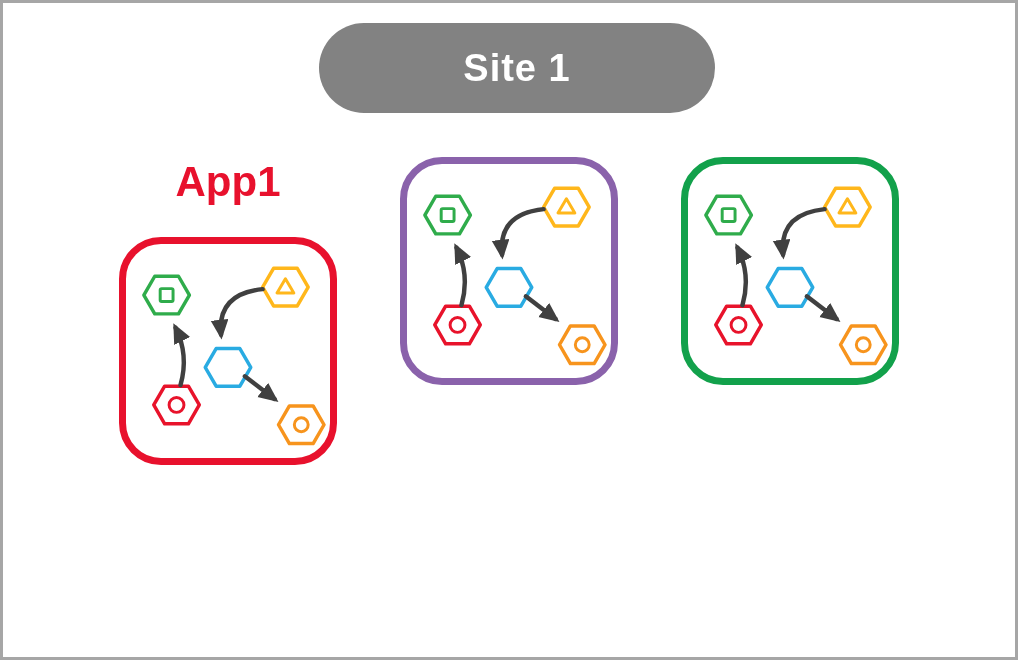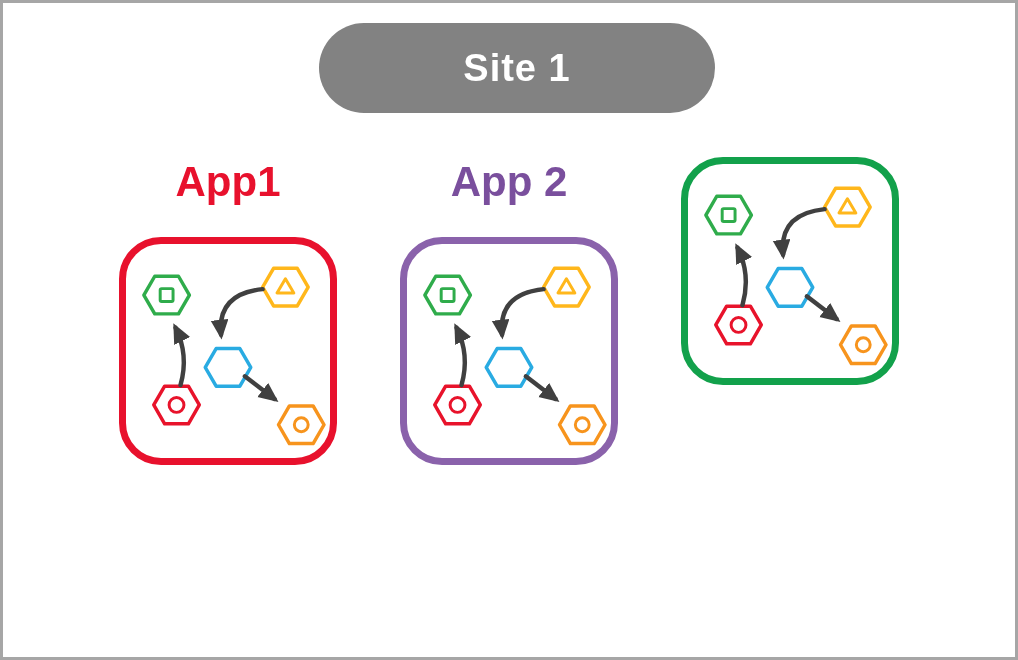--- a/index.html
+++ b/index.html
@@ -96,21 +96,20 @@
     </g>
 
     <path class="edge" marker-end="url(#ah0)" d="M135,40 C106,43 90,57 93,86"></path>
     <path class="edge" marker-end="url(#ah0)" d="M52,137 C58,116 56,97 47,79"></path>
     <path class="edge" marker-end="url(#ah0)" d="M117,128 L147,151"></path>
   </svg>
 </div>
     </div>
 
     <div class="app-col" style="--app-title: #7a4f9d; --app-border: #8a62ab;">
-      <h2 class="app-title">App 2</h2>
       <div class="app-box">
   <svg class="graph-svg" width="198" height="208" viewBox="0 0 200 205" xmlns="http://www.w3.org/2000/svg">
     <defs>
       <marker id="ah1" markerUnits="userSpaceOnUse" markerWidth="22" markerHeight="20" refX="15" refY="9" orient="auto">
         <path d="M0,0 L20,9 L0,18 Z" fill="#404040"></path>
       </marker>
     </defs>
 
     <g>
       <polygon class="hex" stroke="#2fac4b" points="15,46 26,27 50,27 61,46 50,65 26,65"></polygon>

